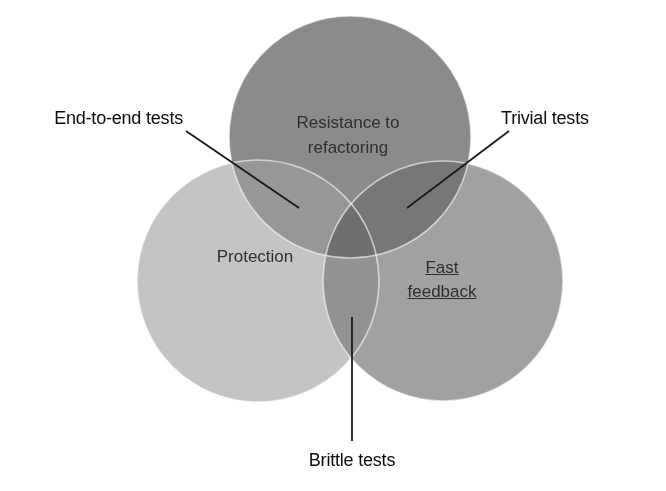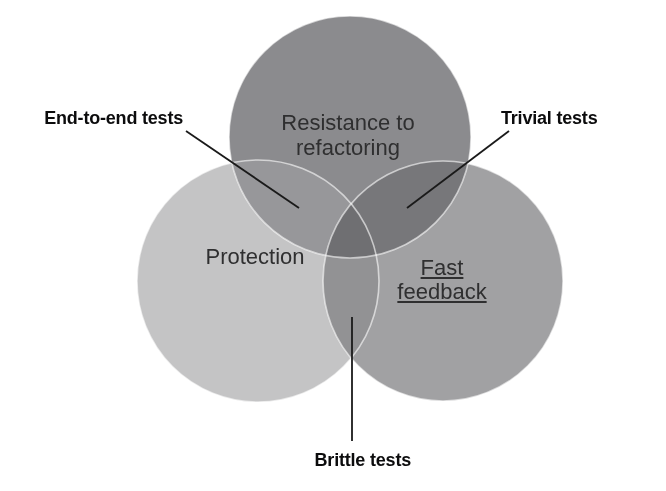--- a/index.html
+++ b/index.html
@@ -9,28 +9,28 @@
     height: 491px;
     background: #ffffff;
     overflow: hidden;
     font-family: "Liberation Sans", sans-serif;
   }
   .stage svg { position: absolute; left: 0; top: 0; }
   .circle-label {
     position: absolute;
     text-align: center;
     color: #2f2f30;
-    font-size: 22px;
+    font-size: 17px;
     line-height: 24px;
     white-space: nowrap;
   }
   .circle-label.two-line { line-height: 25px; }
   .callout {
     position: absolute;
-    font-weight: bold;
+    font-weight: normal;
     color: #0c0c0d;
     font-size: 18px;
     letter-spacing: -0.2px;
     white-space: nowrap;
   }
   .callout.right-align { text-align: right; }
 </style>
 </head>
 <body>
 
@@ -86,15 +86,15 @@
 
   <div class="circle-label" style="left:352px; top:256px; width:180px;text-decoration:underline;">
     <div>Fast</div>
     <div>feedback</div>
   </div>
 
   <div class="callout right-align" style="left:28px; top:108px; width:155px;">End-to-end tests</div>
 
   <div class="callout" style="left:501px; top:108px;">Trivial tests</div>
 
-  <div class="callout" style="left:293px; top:450px; width:118px; text-align:right;">Brittle tests</div>
+  <div class="callout" style="left:293px; top:450px; width:118px; text-align:center;">Brittle tests</div>
 
 </div>
 
 </body></html>

